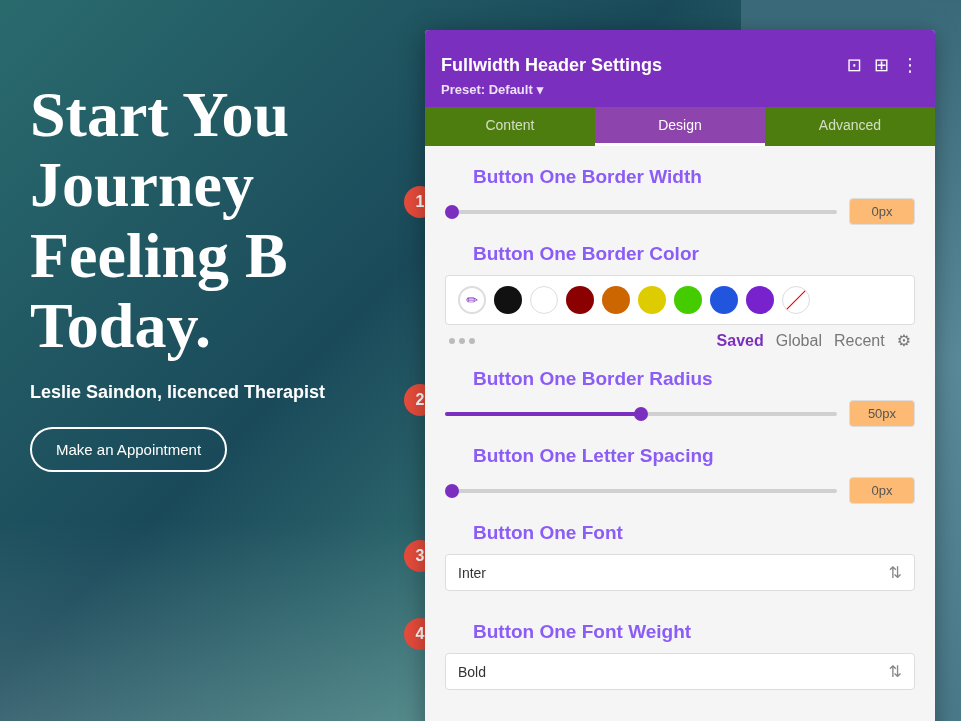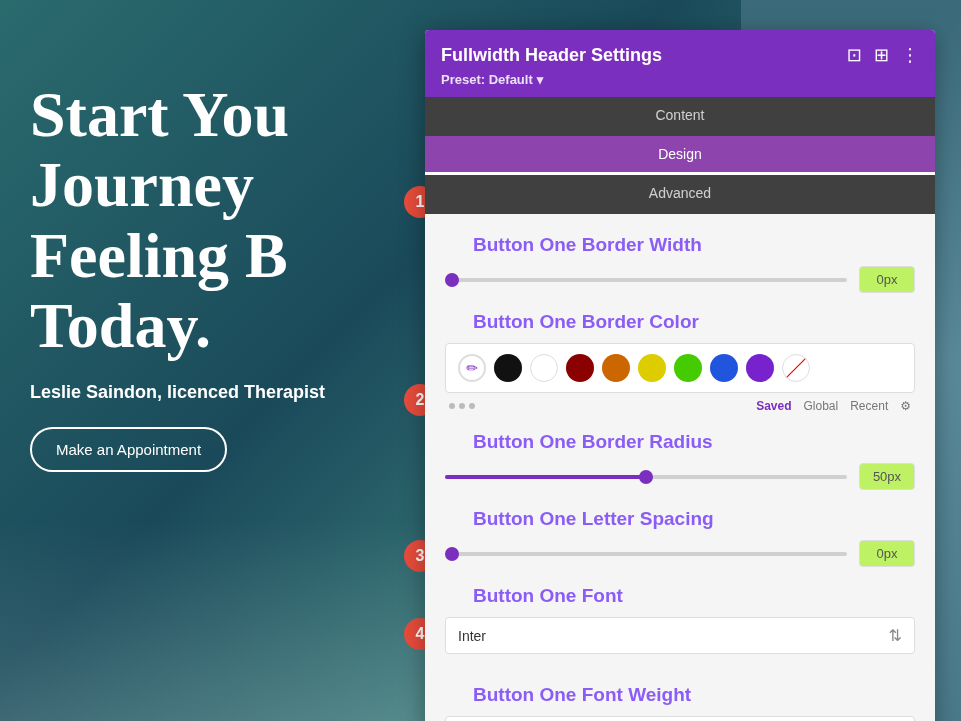--- a/index.html
+++ b/index.html
@@ -81,21 +81,21 @@
       background: #f5f5f5;
       border-radius: 4px;
       box-shadow: 0 4px 24px rgba(0,0,0,0.35);
       z-index: 20;
       display: flex;
       flex-direction: column;
     }
 
     .panel-header {
       background: #7b2fbe;
-      padding: 14px 16px 0 16px;
+      padding: 24px 16px 0 16px;
       border-radius: 4px 4px 0 0;
     }
 
     .panel-title-row {
       display: flex;
       align-items: center;
       justify-content: space-between;
       margin-bottom: 6px;
     }
 
@@ -128,22 +128,21 @@
     }
 
     .panel-preset span {
       color: rgba(255,255,255,0.85);
       font-weight: bold;
     }
 
     
     .tab-bar {
       display: flex;
-      background: #404040;
-      flex-direction: column;
+      background: #4d7c0f;
     }
 
     .tab {
       flex: 1;
       text-align: center;
       padding: 10px 0;
       font-size: 14px;
       font-weight: 500;
       color: rgba(255,255,255,0.75);
       cursor: pointer;
@@ -196,22 +195,22 @@
 
     .slider-thumb {
       width: 14px; height: 14px;
       border-radius: 50%;
       background: #7b2fbe;
       position: absolute;
       top: -5px;
     }
 
     .slider-value {
-      width: 56px;
-      background: #bef264;
+      width: 66px;
+      background: #fdba74;
       border: 1px solid #ddd;
       border-radius: 4px;
       padding: 5px 8px;
       font-size: 13px;
       color: #555;
       text-align: center;
     }
 
     
     .color-section {
@@ -242,21 +241,21 @@
       display: flex; align-items: center; justify-content: center;
       font-size: 14px;
       color: #7b2fbe;
     }
 
     .color-tabs {
       display: flex;
       justify-content: flex-end;
       align-items: center;
       gap: 12px;
-      font-size: 12px;
+      font-size: 16px;
       color: #777;
       padding: 0 4px;
     }
 
     .color-tabs .active-tab {
       color: #7b2fbe;
       font-weight: 600;
     }
 
     .color-dots {

